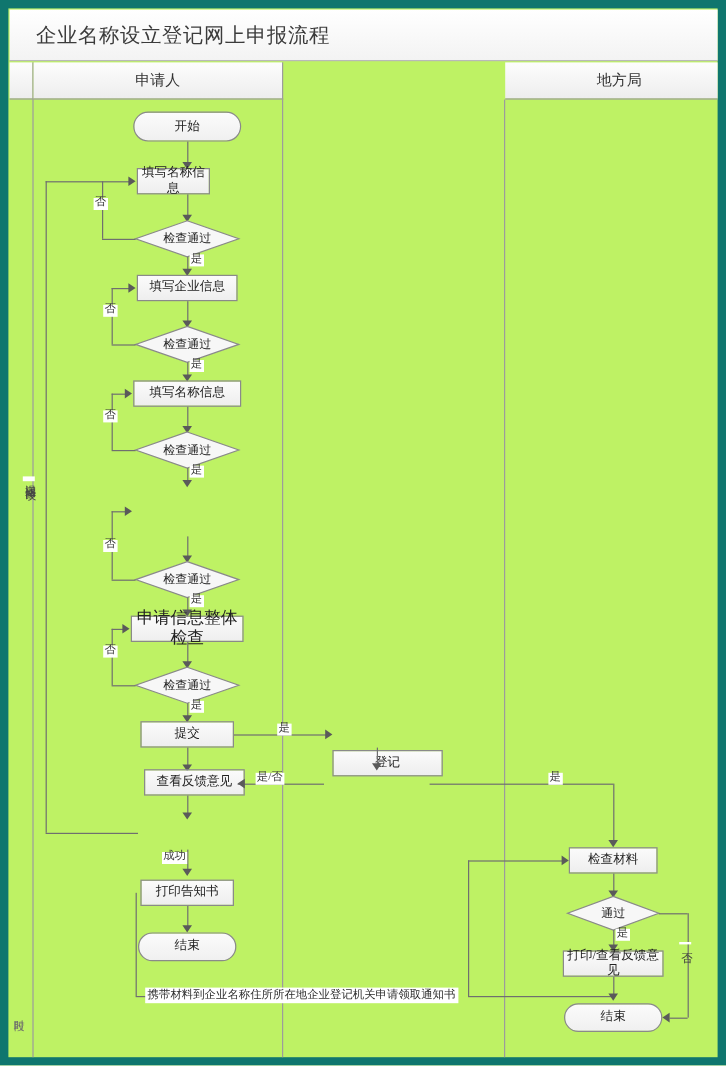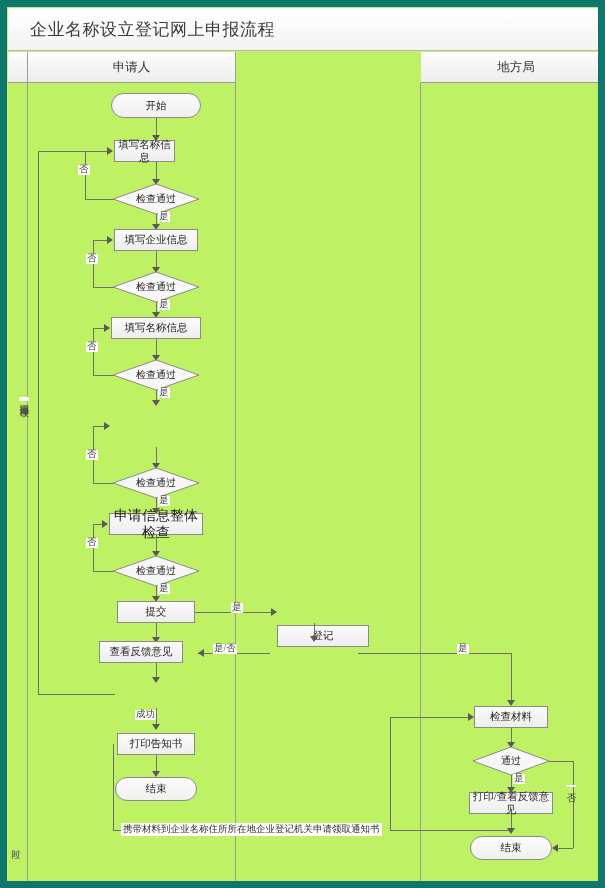--- a/index.html
+++ b/index.html
@@ -195,21 +195,21 @@
 
   <div class="node proc" style="left:110px;top:594px;width:78px;height:22px;">提交</div>
 
   <div class="ln lnh" style="left:188px;top:605px;width:78px;"></div>
   <div class="arr arr-r" style="left:264px;top:601px;"></div>
   <div class="elab" style="left:224px;top:596px;">是</div>
 
   <div class="ln lnv" style="left:149px;top:616px;height:18px;"></div>
   <div class="arr arr-d" style="left:145px;top:630px;"></div>
 
-  <div class="node proc" style="left:92px;top:634px;width:84px;height:22px;">查看反馈意见</div>
+  <div class="node proc" style="left:113px;top:634px;width:84px;height:22px;">查看反馈意见</div>
   <div class="ln lnv" style="left:149px;top:656px;height:16px;"></div>
   <div class="arr arr-d" style="left:145px;top:670px;"></div>
 
 
   <div class="ln lnh" style="left:31px;top:687px;width:77px;"></div>
   <div class="ln lnv" style="left:31px;top:144px;height:543px;"></div>
   <div class="ln lnh" style="left:31px;top:144px;width:47px;"></div>
 
   <div class="ln lnv" style="left:149px;top:701px;height:20px;"></div>
   <div class="elab" style="left:128px;top:703px;">成功</div>

